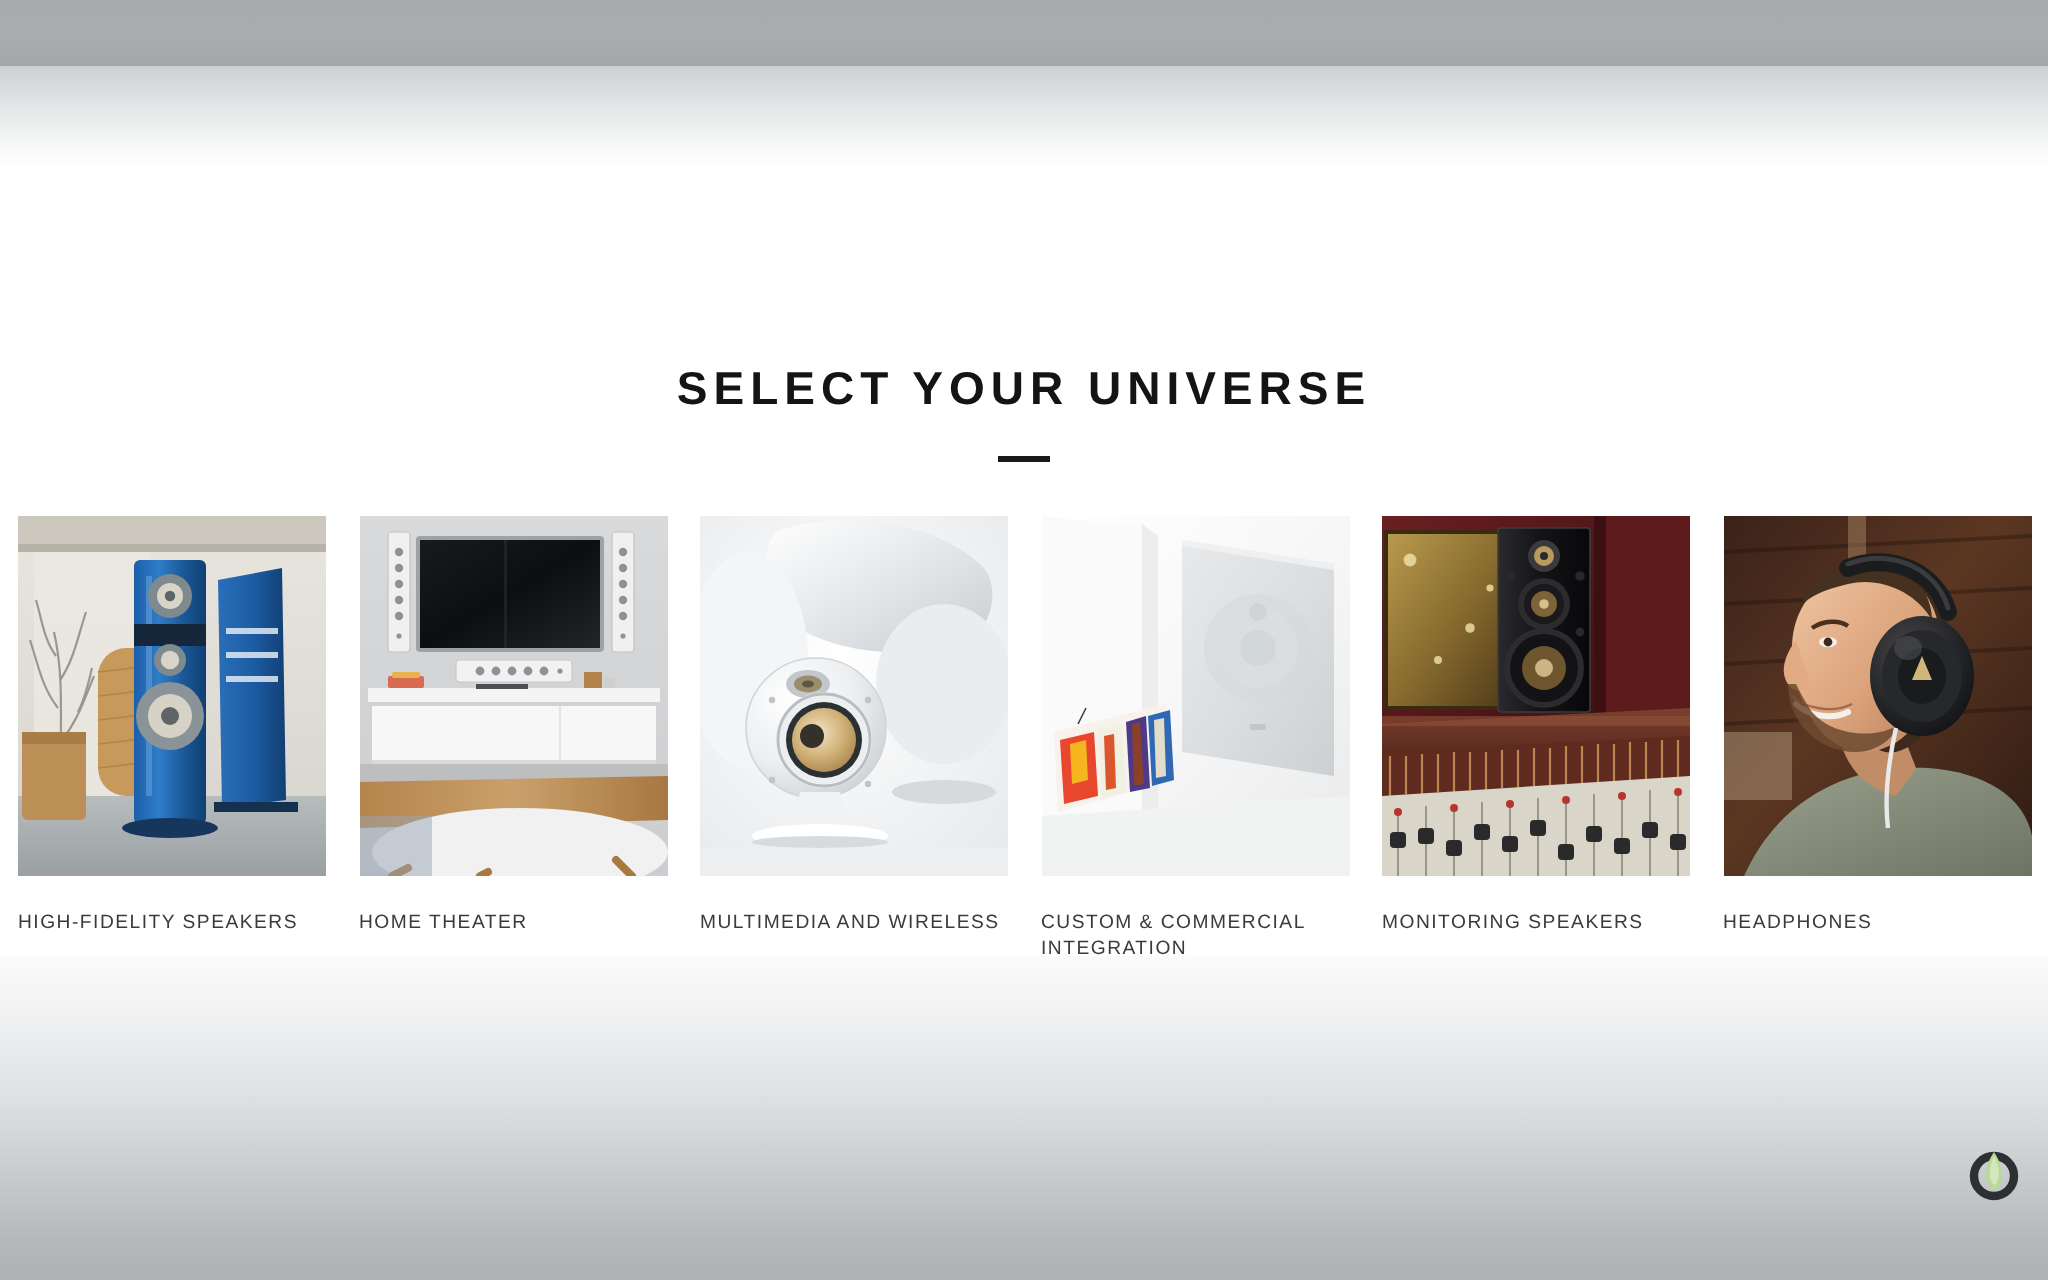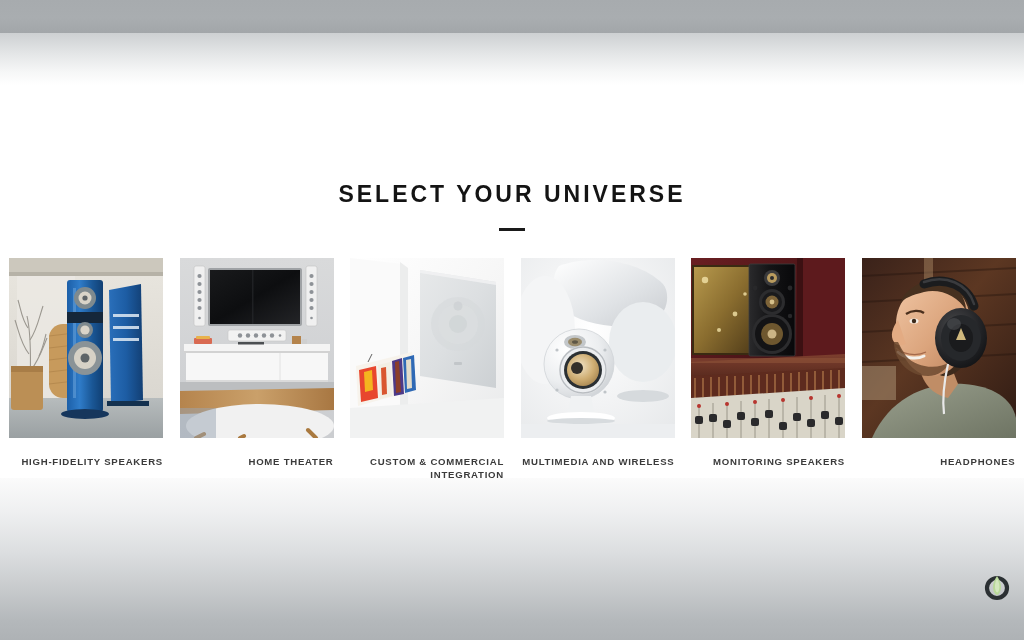--- a/index.html
+++ b/index.html
@@ -91,27 +91,26 @@
     position: relative;
     width: 154px;
     height: 180px;
     overflow: hidden;
     background: #ddd;
   }
   .thumb > svg { display: block; width: 154px; height: 180px; }
 
   .tile-label {
     margin-top: 17px;
-    text-align: right;
+    text-align: left;
     font-size: 9.6px;
     letter-spacing: 0.75px;
     color: #3b3b3b;
     line-height: 13px;
     text-transform: uppercase;
-    font-weight: bold;
   }
 
   
   .logo {
     position: absolute;
     left: 982px;
     top: 571px;
     width: 30px;
     height: 30px;
   }
@@ -287,67 +286,20 @@
           <rect x="0" y="150" width="36" height="30" fill="#9aa6b4" opacity="0.5"></rect>
         </svg>
       </div>
       <div class="tile-label">HOME THEATER</div>
     </div>
 
     <div class="tile">
       <div class="thumb">
         <svg viewBox="0 0 154 180" preserveAspectRatio="none" aria-hidden="true">
           <defs>
-            <linearGradient id="g4wall" x1="0" y1="0" x2="1" y2="1">
-              <stop offset="0" stop-color="#ffffff"></stop>
-                <stop offset="0.55" stop-color="#f6f6f6"></stop>
-              <stop offset="1" stop-color="#e8e9ea"></stop>
-            </linearGradient>
-            <linearGradient id="g4panel" x1="0" y1="0" x2="1" y2="1">
-              <stop offset="0" stop-color="#e7e9ea"></stop>
-                <stop offset="0.5" stop-color="#dcdfe1"></stop>
-              <stop offset="1" stop-color="#ccd0d3"></stop>
-            </linearGradient>
-          </defs>
-          <rect width="154" height="180" fill="url(#g4wall)"></rect>
-
-          <path d="M0 0 L52 6 L52 180 L0 180 Z" fill="#fafafa"></path>
-          <path d="M50 4 L58 10 L58 180 L50 180 Z" fill="#eceded"></path>
-
-          <path d="M70 12 L146 24 L146 130 L70 118 Z" fill="url(#g4panel)"></path>
-          <path d="M70 12 L146 24 L146 27 L70 15 Z" fill="#f2f3f4" opacity="0.8"></path>
-          <circle cx="108" cy="66" r="27" fill="#d5d8da" opacity="0.55"></circle>
-          <circle cx="108" cy="66" r="20" fill="#dbdee0" opacity="0.7"></circle>
-          <circle cx="108" cy="66" r="9" fill="#d0d4d6" opacity="0.8"></circle>
-          <circle cx="108" cy="48" r="4.5" fill="#cdd1d3" opacity="0.8"></circle>
-          <rect x="104" y="104" width="8" height="3" rx="1" fill="#c2c6c9"></rect>
-
-          <path d="M6 108 L62 94 L66 132 L8 148 Z" fill="#f7f3ec"></path>
-          <path d="M9 112 L26 108 L28 140 L11 144 Z" fill="#e8472e"></path>
-          <path d="M14 114 L22 112 L23 132 L15 134 Z" fill="#f4b51f"></path>
-          <path d="M28 107 L40 104 L42 138 L30 141 Z" fill="#f2efe3"></path>
-          <path d="M31 110 L36 109 L37 136 L32 137 Z" fill="#d9562f"></path>
-          <path d="M42 103 L52 100 L54 136 L44 138 Z" fill="#4d3a88"></path>
-          <path d="M45 104 L49 103 L51 134 L46 135 Z" fill="#8c3f2a"></path>
-          <path d="M53 100 L64 97 L66 132 L55 135 Z" fill="#2f69b5"></path>
-          <path d="M56 102 L61 101 L62 130 L57 131 Z" fill="#e2dccb"></path>
-          <g stroke="#3a3a3a" stroke-width="0.8" fill="none">
-            <path d="M18 104 L22 96"></path>
-          </g>
-
-          <path d="M0 150 L154 140 L154 180 L0 180 Z" fill="#f1f2f2"></path>
-        </svg>
-      </div>
-      <div class="tile-label">CUSTOM &amp; COMMERCIAL INTEGRATION</div>
-    </div>
-
-    <div class="tile">
-      <div class="thumb">
-        <svg viewBox="0 0 154 180" preserveAspectRatio="none" aria-hidden="true">
-          <defs>
             <radialGradient id="g3bg" cx="0.45" cy="0.4" r="0.8">
               <stop offset="0" stop-color="#ffffff"></stop>
                 <stop offset="1" stop-color="#e6e8ea"></stop>
             </radialGradient>
             <linearGradient id="g3lampTop" x1="0" y1="0" x2="1" y2="1">
               <stop offset="0" stop-color="#ffffff"></stop>
                 <stop offset="0.6" stop-color="#dfe2e5"></stop>
               <stop offset="1" stop-color="#c8cbcf"></stop>
             </linearGradient>
             <radialGradient id="g3sphere" cx="0.32" cy="0.3" r="0.85">
@@ -388,20 +340,67 @@
               <circle cx="84" cy="134" r="1.6"></circle>
           </g>
 
           <path d="M50 138 L70 138 L74 158 L46 158 Z" fill="#f0f2f3"></path>
           <ellipse cx="60" cy="160" rx="34" ry="6" fill="#ffffff"></ellipse>
           <ellipse cx="60" cy="163" rx="34" ry="3" fill="#d7dbde"></ellipse>
           <rect x="0" y="166" width="154" height="14" fill="#eceef0"></rect>
         </svg>
       </div>
       <div class="tile-label">MULTIMEDIA AND WIRELESS</div>
+    </div>
+
+    <div class="tile">
+      <div class="thumb">
+        <svg viewBox="0 0 154 180" preserveAspectRatio="none" aria-hidden="true">
+          <defs>
+            <linearGradient id="g4wall" x1="0" y1="0" x2="1" y2="1">
+              <stop offset="0" stop-color="#ffffff"></stop>
+                <stop offset="0.55" stop-color="#f6f6f6"></stop>
+              <stop offset="1" stop-color="#e8e9ea"></stop>
+            </linearGradient>
+            <linearGradient id="g4panel" x1="0" y1="0" x2="1" y2="1">
+              <stop offset="0" stop-color="#e7e9ea"></stop>
+                <stop offset="0.5" stop-color="#dcdfe1"></stop>
+              <stop offset="1" stop-color="#ccd0d3"></stop>
+            </linearGradient>
+          </defs>
+          <rect width="154" height="180" fill="url(#g4wall)"></rect>
+
+          <path d="M0 0 L52 6 L52 180 L0 180 Z" fill="#fafafa"></path>
+          <path d="M50 4 L58 10 L58 180 L50 180 Z" fill="#eceded"></path>
+
+          <path d="M70 12 L146 24 L146 130 L70 118 Z" fill="url(#g4panel)"></path>
+          <path d="M70 12 L146 24 L146 27 L70 15 Z" fill="#f2f3f4" opacity="0.8"></path>
+          <circle cx="108" cy="66" r="27" fill="#d5d8da" opacity="0.55"></circle>
+          <circle cx="108" cy="66" r="20" fill="#dbdee0" opacity="0.7"></circle>
+          <circle cx="108" cy="66" r="9" fill="#d0d4d6" opacity="0.8"></circle>
+          <circle cx="108" cy="48" r="4.5" fill="#cdd1d3" opacity="0.8"></circle>
+          <rect x="104" y="104" width="8" height="3" rx="1" fill="#c2c6c9"></rect>
+
+          <path d="M6 108 L62 94 L66 132 L8 148 Z" fill="#f7f3ec"></path>
+          <path d="M9 112 L26 108 L28 140 L11 144 Z" fill="#e8472e"></path>
+          <path d="M14 114 L22 112 L23 132 L15 134 Z" fill="#f4b51f"></path>
+          <path d="M28 107 L40 104 L42 138 L30 141 Z" fill="#f2efe3"></path>
+          <path d="M31 110 L36 109 L37 136 L32 137 Z" fill="#d9562f"></path>
+          <path d="M42 103 L52 100 L54 136 L44 138 Z" fill="#4d3a88"></path>
+          <path d="M45 104 L49 103 L51 134 L46 135 Z" fill="#8c3f2a"></path>
+          <path d="M53 100 L64 97 L66 132 L55 135 Z" fill="#2f69b5"></path>
+          <path d="M56 102 L61 101 L62 130 L57 131 Z" fill="#e2dccb"></path>
+          <g stroke="#3a3a3a" stroke-width="0.8" fill="none">
+            <path d="M18 104 L22 96"></path>
+          </g>
+
+          <path d="M0 150 L154 140 L154 180 L0 180 Z" fill="#f1f2f2"></path>
+        </svg>
+      </div>
+      <div class="tile-label">CUSTOM &amp; COMMERCIAL INTEGRATION</div>
     </div>
 
     <div class="tile">
       <div class="thumb">
         <svg viewBox="0 0 154 180" preserveAspectRatio="none" aria-hidden="true">
           <defs>
             <linearGradient id="g6bg" x1="0" y1="0" x2="1" y2="1">
               <stop offset="0" stop-color="#6a1f22"></stop>
                 <stop offset="0.5" stop-color="#4a1417"></stop>
               <stop offset="1" stop-color="#2a0c0e"></stop>

